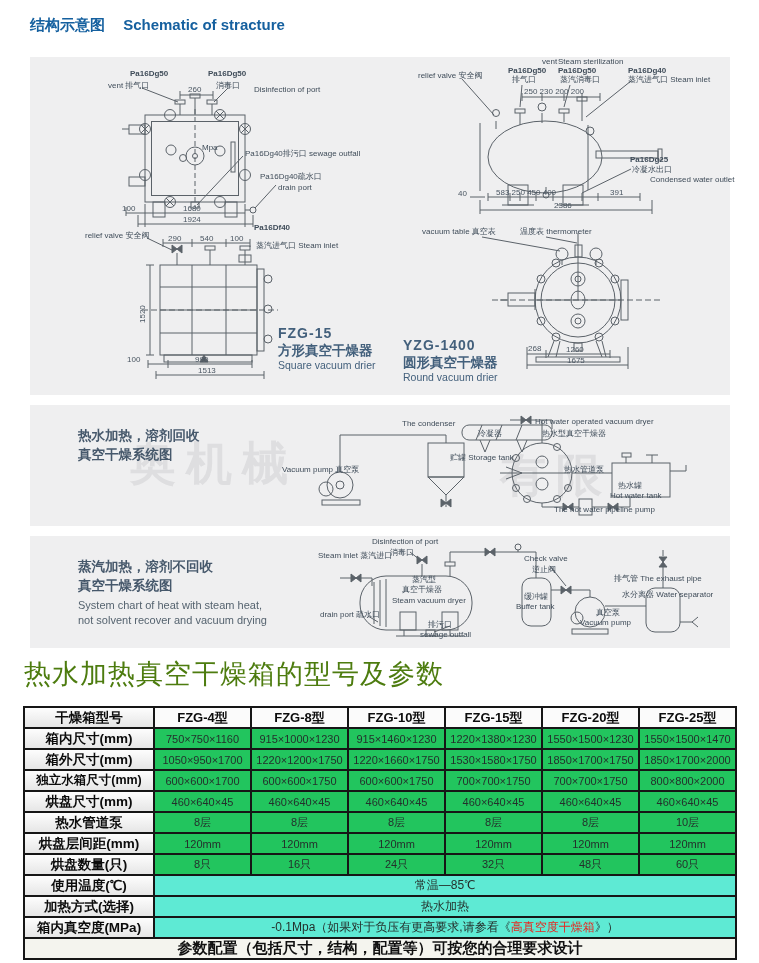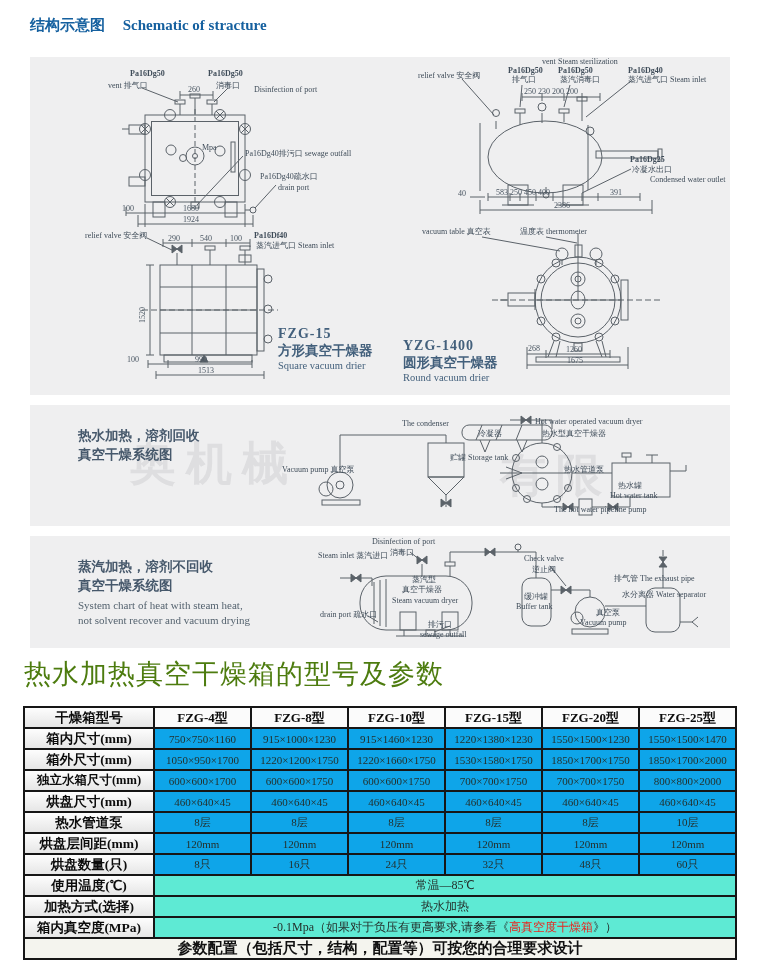--- a/index.html
+++ b/index.html
@@ -1,17 +1,17 @@
 <!DOCTYPE html>
 <html><head>
 <meta charset="utf-8">
 <style>
   html,body{margin:0;padding:0;background:#fff;}
   .page{position:relative;width:759px;height:963px;background:#ffffff;overflow:hidden;
-        font-family:Liberation Serif, serif;}
+        font-family:Liberation Sans, sans-serif;}
   .hdr{position:absolute;left:30px;top:16px;font-size:15px;font-weight:bold;color:#15609f;}
   .hdr .en{margin-left:14px;}
   .panel{position:absolute;background:#efeff0;}
   svg.draw{position:absolute;left:0;top:0;}
   .lbl{position:absolute;font-size:8px;line-height:1.2;color:#3f4c59;white-space:nowrap;}
   .dim{color:#4a5662;}
   .mtitle{position:absolute;color:#43607c;line-height:1.25;white-space:nowrap;}
   .mtitle .m1{font-size:14px;font-weight:bold;letter-spacing:1px;}
   .mtitle .m2{font-size:13.5px;font-weight:bold;}
   .mtitle .m3{font-size:10.5px;}
@@ -19,21 +19,21 @@
   .secen{position:absolute;font-size:11px;color:#55636f;line-height:1.35;white-space:nowrap;}
   .wm{position:absolute;font-size:46px;font-weight:bold;color:rgba(110,110,118,0.13);letter-spacing:10px;white-space:nowrap;}
   .rot{transform:rotate(-90deg);transform-origin:left top;}
   .big{position:absolute;left:24px;top:656px;font-size:27px;color:#4d7c0f;letter-spacing:1px;white-space:nowrap;}
   .tblwrap{position:absolute;left:23px;top:706px;}
   table.params{border-collapse:collapse;table-layout:fixed;width:714px;}
   table.params td{border:2px solid #161616;text-align:center;vertical-align:middle;
                   padding:0 1px;height:19px;overflow:hidden;white-space:nowrap;}
   td.tl{background:linear-gradient(#fdfdfd,#e6e6e6);font-weight:bold;font-size:13.5px;color:#0c0c0c;}
   td.th{background:#fbfbfb;font-weight:bold;font-size:13px;color:#0c0c0c;}
-  td.tv{background:#0ea5e9;font-size:11px;color:#24302c;}
+  td.tv{background:#22c55e;font-size:11px;color:#24302c;}
   td.tspan{background:#5eead4;font-size:12px;color:#24302c;}
   td.tfoot{background:#f4f4ee;font-weight:bold;font-size:15px;color:#111;height:23px;margin-left:6px;}
   .red{color:#e8261f;}
 </style>
 </head>
 <body>
 
 <div class="page">
 
   <div class="hdr">
@@ -240,21 +240,21 @@
     <span class="lbl" style="left:230px;top:115px">Pa16Dg40疏水口</span>
     <span class="lbl" style="left:248px;top:126px">drain port</span>
     <span class="lbl dim" style="left:92px;top:147px">100</span>
     <span class="lbl dim" style="left:153px;top:147px">1680</span>
     <span class="lbl dim" style="left:153px;top:158px">1924</span>
 
     <span class="lbl" style="left:55px;top:174px">relief valve 安全阀</span>
     <span class="lbl dim" style="left:138px;top:177px">290</span>
     <span class="lbl dim" style="left:170px;top:177px">540</span>
     <span class="lbl dim" style="left:200px;top:177px">100</span>
-    <span class="lbl" style="left:224px;top:174px;font-weight:bold">Pa16Df40</span>
+    <span class="lbl" style="left:224px;top:166px;font-weight:bold">Pa16Df40</span>
     <span class="lbl" style="left:226px;top:184px">蒸汽进气口 Steam inlet</span>
     <span class="lbl dim rot" style="left:108px;top:266px">1520</span>
     <span class="lbl dim" style="left:97px;top:298px">100</span>
     <span class="lbl dim" style="left:165px;top:298px">990</span>
     <span class="lbl dim" style="left:168px;top:309px">1513</span>
     <div class="mtitle" style="left:248px;top:268px">
       <div class="m1">FZG-15</div>
       <div class="m2">方形真空干燥器</div>
       <div class="m3">Square vacuum drier</div>
     </div>

